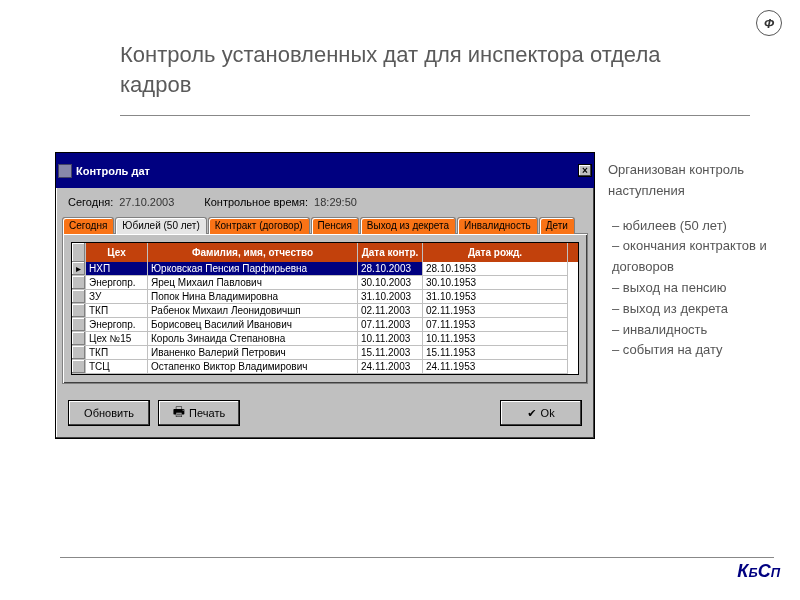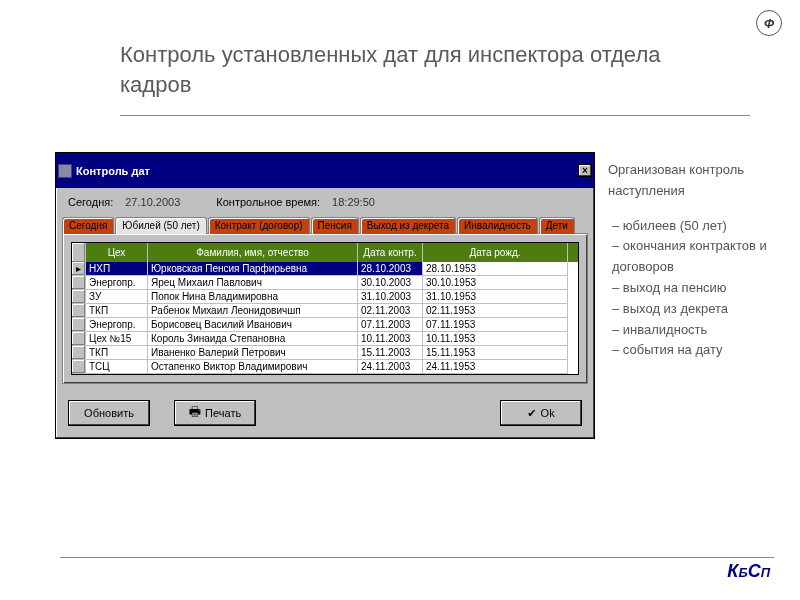--- a/index.html
+++ b/index.html
@@ -37,21 +37,21 @@
       display: flex;
       align-items: center;
       justify-content: center;
       font-style: italic;
       font-weight: bold;
       font-size: 13px;
       color: #333;
     }
     .brand {
       position: absolute;
-      right: 30px;
+      right: 20px;
       bottom: 18px;
       color: #000080;
       font-style: italic;
       font-weight: bold;
       font-size: 18px;
     }
     .brand small { font-size: 13px; }
     .brand-line {
       position: absolute;
       left: 60px;
@@ -103,35 +103,35 @@
     .titlebar .closebtn {
       width: 14px; height: 13px; background: #c0c0c0;
       border: 1px solid #000;
       box-shadow: inset -1px -1px #404040, inset 1px 1px #fff;
       color:#000; line-height:11px; text-align:center; font-size:10px;
     }
     .upper {
       padding: 8px 12px;
       display: flex;
       align-items: flex-start;
-      gap: 12px;
+      gap: 6px;
     }
     .upper .lbl { color:#000; }
     .upper .val { margin-right: 24px; color:#333;}
     .tabs {
       display: flex;
       margin: 0 6px;
       position: relative;
       bottom: -1px;
     }
     .tab {
       padding: 2px 6px;
       border: 1px solid #808080;
       border-bottom: none;
-      background: #c2410c;
+      background: #f97316;
       border-top-left-radius: 3px;
       border-top-right-radius: 3px;
       margin-right: 1px;
       font-size: 10px;
       color:#000;
       box-shadow: inset 1px 1px #fff;
       position: relative;
     }
     .tab.active {
       background: #e5e5e5;
@@ -145,23 +145,23 @@
       box-shadow: inset 1px 1px #fff, inset -1px -1px #404040;
       padding: 8px 8px 8px 8px;
     }
     .grid {
       border: 1px solid #000;
       background: #fff;
       width: 100%;
     }
     .ghead {
       display: flex;
-      background: #4d7c0f;
+      background: #c2410c;
       color: #fff;
-      font-weight: normal;
+      font-weight: bold;
       text-align: center;
     }
     .ghead .gcell {
       border-right: 1px solid #c0c0c0;
       padding: 4px 2px;
       font-size: 10px;
     }
     .grow { display:flex; background:#fff; color:#000;}
     .grow .gcell {
       border-right: 1px solid #c0c0c0;
@@ -172,21 +172,21 @@
       white-space: nowrap;
     }
     .rowmark { width: 14px; background:#c0c0c0; box-shadow: inset -1px -1px #808080, inset 1px 1px #fff; text-align:center; color:#000;}
     .col-dept { width: 62px; }
     .col-name { width: 210px; }
     .col-d1 { width: 65px; }
     .col-d2 { width: 145px; }
     .selrow .gcell.highlight { background:#000080; color:#fff; }
     .btnbar {
       display:flex;
-      gap:24px;
+      gap:8px;
       padding: 10px 12px 12px 12px;
       align-items:center;
     }
     .winbtn {
       min-width: 82px;
       height: 26px;
       background:#c0c0c0;
       border:1px solid #000;
       box-shadow: inset -1px -1px #404040, inset 1px 1px #fff;
       font-size:11px;

